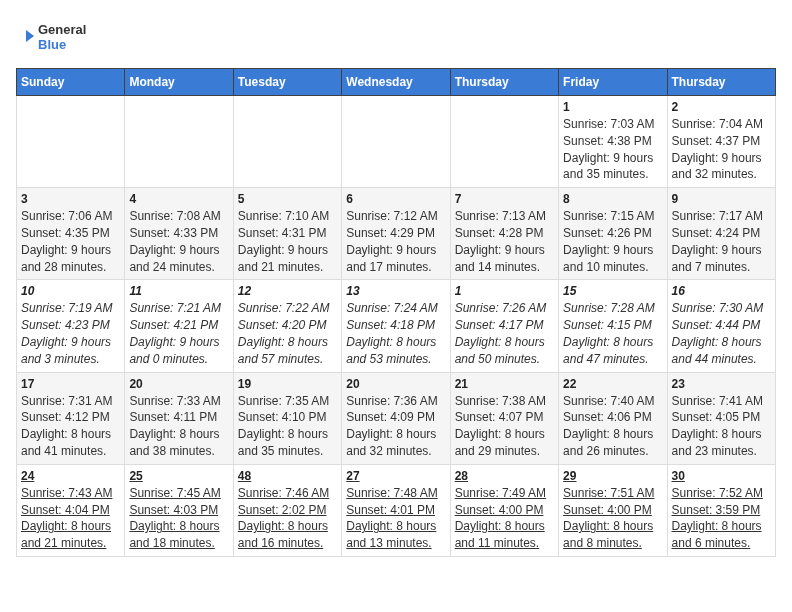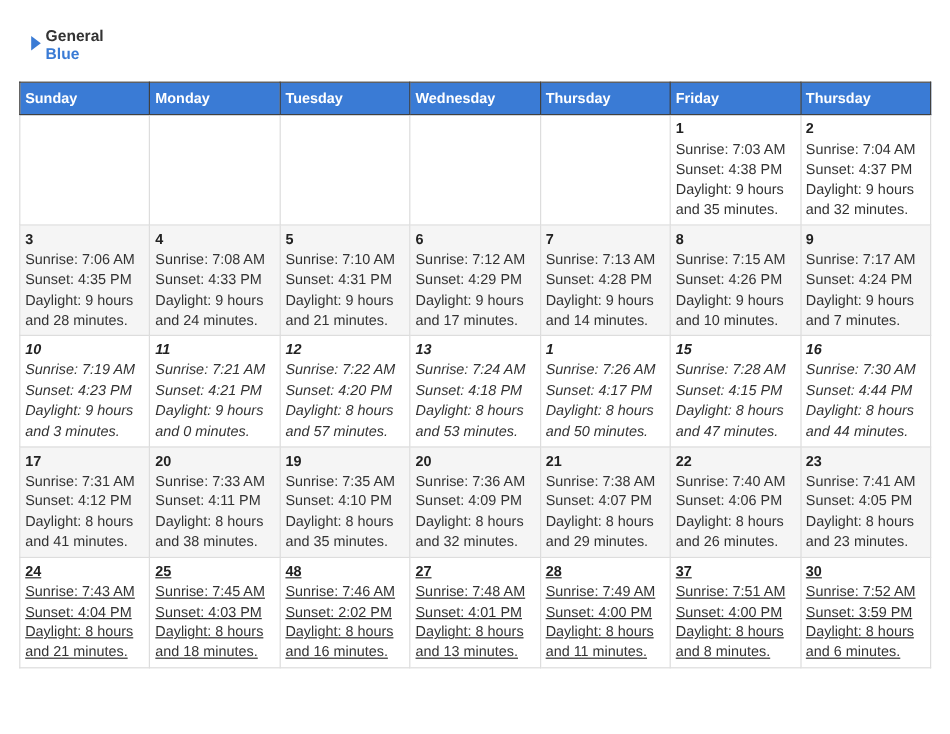--- a/index.html
+++ b/index.html
@@ -311,21 +311,21 @@
 and 13 minutes.</div>
         </td>
         <td>
           <div class="day-num">28</div>
           <div class="day-info">Sunrise: 7:49 AM
 Sunset: 4:00 PM
 Daylight: 8 hours
 and 11 minutes.</div>
         </td>
         <td>
-          <div class="day-num">37</div>
+          <div class="day-num">29</div>
           <div class="day-info">Sunrise: 7:51 AM
 Sunset: 4:00 PM
 Daylight: 8 hours
 and 8 minutes.</div>
         </td>
         <td>
           <div class="day-num">30</div>
           <div class="day-info">Sunrise: 7:52 AM
 Sunset: 3:59 PM
 Daylight: 8 hours

